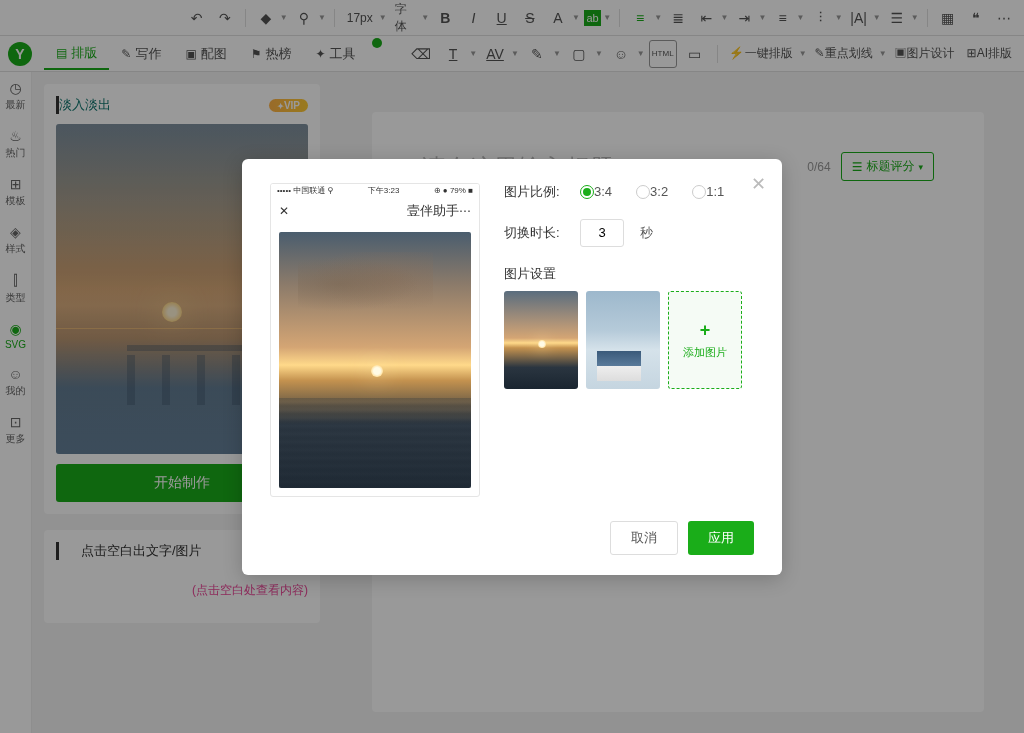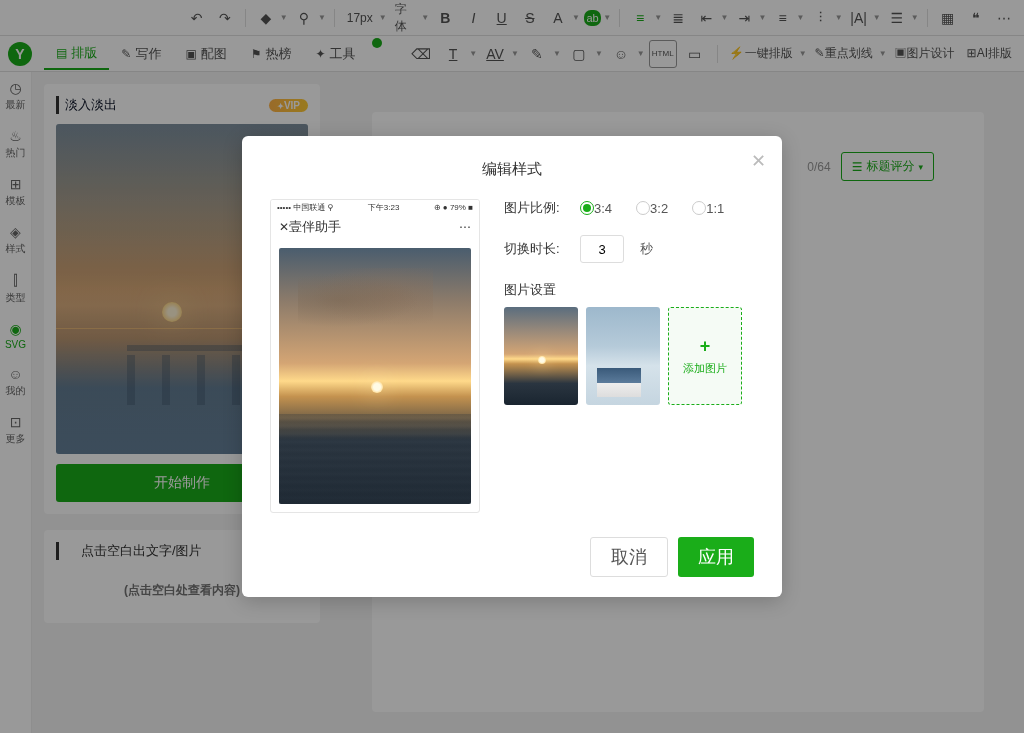--- a/index.html
+++ b/index.html
@@ -22,33 +22,33 @@
     
     .container { display: flex; height: calc(733px - 72px); }
     .left-rail { width: 32px; background: #fff; border-right: 1px solid #eee; display: flex; flex-direction: column; align-items: center; padding-top: 8px; gap: 16px; }
     .rail-item { display: flex; flex-direction: column; align-items: center; font-size: 10px; color: #666; cursor: pointer; gap: 2px; }
     .rail-item.active { color: #1aad19; }
     .rail-icon { font-size: 14px; }
 
     .sidebar { width: 300px; background: #f5f5f5; padding: 12px; overflow-y: auto; }
     .card { background: #fff; border-radius: 4px; padding: 12px; margin-bottom: 16px; }
     .card-header { display: flex; align-items: center; justify-content: space-between; margin-bottom: 10px; }
-    .card-title { font-size: 13px; color: #0f172a; font-weight: 500; border-left: 3px solid #333; padding-left: 6px; }
+    .card-title { font-size: 13px; color: #0f766e; font-weight: 500; border-left: 3px solid #333; }
     .vip-badge { background: linear-gradient(90deg,#ffb347,#ffcc33); color: #fff; font-size: 10px; padding: 1px 8px; border-radius: 10px; font-weight: bold; }
     .preview-img-container { width: 100%; height: 330px; position: relative; overflow: hidden; border-radius: 3px; }
     .sunset-bg { width: 100%; height: 100%; background: linear-gradient(180deg, #8a9ba8 0%, #b5a890 25%, #d4a574 45%, #e6b580 55%, #c99a6b 65%, #5a7a95 80%, #6b8599 100%); position: relative; }
     .sunset-overlay { position: absolute; inset: 0; background: linear-gradient(180deg, rgba(100,120,140,0.3) 0%, rgba(200,160,120,0.2) 50%, rgba(90,120,150,0.4) 100%); }
     .horizon-line { position: absolute; bottom: 38%; left: 0; right: 0; height: 1px; background: rgba(255,200,120,0.6); }
     .sun { position: absolute; bottom: 40%; left: 42%; width: 20px; height: 20px; background: radial-gradient(circle, #fff3d6 30%, #ffd98a 70%); border-radius: 50%; box-shadow: 0 0 30px rgba(255,220,150,0.8); }
     .structure { position: absolute; bottom: 15%; left: 28%; width: 120px; height: 60px; opacity: 0.5; }
     .pillar { position: absolute; bottom: 0; width: 8px; height: 50px; background: rgba(60,80,100,0.7); }
     .beam { position: absolute; top: 0; left: 0; right: 0; height: 6px; background: rgba(60,80,100,0.7); }
     .start-btn { width: 100%; background: #1aad19; color: #fff; border: none; padding: 10px 0; font-size: 14px; border-radius: 3px; cursor: pointer; margin-top: 10px; }
     .card-title2 { font-size: 13px; color: #333; font-weight: 500; border-left: 3px solid #333; padding-left: 22px; margin-bottom: 10px; }
-    .placeholder-text { text-align: center; font-size: 12px; color: #737373; padding: 12px 0; font-weight: bold; }
+    .placeholder-text { text-align: right; font-size: 12px; color: #ec4899; padding: 12px 0; }
     
     .editor-pane { flex: 1; background: #f5f5f5; padding: 40px 40px 0 40px; }
     .editor-content { background: #fff; border-radius: 4px; min-height: 600px; padding: 40px 50px; }
     .title-row { display: flex; justify-content: space-between; align-items: flex-start; }
     .title-input { font-size: 24px; color: #bbb; font-weight: normal; }
     .title-meta { display: flex; align-items: center; gap: 10px; }
     .char-count { font-size: 12px; color: #999; }
     .score-btn { border: 1px solid #1aad19; color: #1aad19; background: #fff; padding: 5px 10px; border-radius: 3px; font-size: 12px; cursor: pointer; display: flex; align-items: center; gap: 4px; }
     .author-input { font-size: 13px; color: #bbb; margin-top: 12px; }
 
@@ -56,21 +56,21 @@
     .overlay { position: absolute; inset: 0; background: rgba(0,0,0,0.35); display: flex; align-items: center; justify-content: center; }
     .modal { background: #fff; border-radius: 6px; width: 540px; position: relative; padding: 24px 28px 20px 28px; box-shadow: 0 4px 20px rgba(0,0,0,0.2); }
     .modal-close { position: absolute; top: 14px; right: 16px; font-size: 18px; color: #bbb; cursor: pointer; }
     .modal-title { text-align: center; font-size: 15px; color: #333; font-weight: 500; margin-bottom: 20px; }
     .modal-body { display: flex; gap: 24px; }
     .preview-col { width: 210px; }
     .preview-label { font-size: 13px; color: #333; font-weight: 500; margin-bottom: 10px; }
     .phone-preview { border: 1px solid #e5e5e5; border-radius: 3px; overflow: hidden; }
     .phone-statusbar { height: 14px; background: #fff; font-size: 8px; display: flex; justify-content: space-between; align-items: center; padding: 0 6px; color: #333; }
     .phone-header { display: flex; justify-content: space-between; align-items: center; padding: 4px 8px; font-size: 12px; color: #333; }
-    .phone-header-title { flex: 1; text-align: left; font-size: 13px; font-family: Liberation Serif, serif; }
+    .phone-header-title { flex: 1; text-align: right; font-size: 13px; font-family: Liberation Serif, serif; }
     .phone-content { padding: 8px; }
     .phone-img { width: 100%; aspect-ratio: 3/4; background: linear-gradient(180deg, #4a5d6e 0%, #8a7a6a 20%, #d4a574 45%, #ffd98a 52%, #c4924f 58%, #2a3540 75%, #1a2530 100%); position: relative; border-radius: 2px; }
     .phone-sun { position: absolute; top: 52%; left: 48%; width: 12px; height: 12px; background: radial-gradient(circle, #fffbe6 40%, #ffd98a 80%); border-radius: 50%; box-shadow: 0 0 25px rgba(255,230,170,0.9); }
     .phone-cloud { position: absolute; top: 8%; left: 10%; width: 70%; height: 25%; background: radial-gradient(ellipse at 30% 50%, rgba(120,100,80,0.5) 0%, transparent 60%), radial-gradient(ellipse at 70% 40%, rgba(140,110,85,0.4) 0%, transparent 60%); }
     .phone-waves { position: absolute; bottom: 0; left:0; right:0; height: 35%; background: repeating-linear-gradient(180deg, rgba(40,50,60,0.3) 0px, rgba(60,70,80,0.2) 4px, rgba(40,50,60,0.3) 8px); }
 
     .settings-col { flex: 1; }
     .setting-row { display: flex; align-items: center; gap: 16px; margin-bottom: 18px; }
     .setting-label { font-size: 13px; color: #333; min-width: 60px; }
     .radio-group { display: flex; gap: 24px; }
@@ -83,21 +83,21 @@
     .thumbs { display: flex; gap: 8px; margin-top: 8px; }
     .thumb { width: 74px; height: 98px; border-radius: 3px; position: relative; cursor: pointer; overflow: hidden; }
     .thumb1 { background: linear-gradient(180deg, #5a6d7e 0%, #9a8a7a 25%, #d4a574 48%, #ffd98a 53%, #c4924f 58%, #2a3540 78%, #1a2530 100%); }
     .thumb1::after { content:""; position:absolute; top:50%; left:46%; width:8px; height:8px; background:radial-gradient(circle,#fffbe6 40%,#ffd98a 80%); border-radius:50%; box-shadow:0 0 15px rgba(255,230,170,0.9); }
     .thumb2 { background: linear-gradient(180deg, #9db8cc 0%, #b5cad9 40%, #d5e2ea 60%, #c5d5e0 100%); position:relative; }
     .thumb2-bldg { position:absolute; bottom:8%; left:15%; width:60%; height:30%; background:linear-gradient(180deg,#3a5a7a 0%, #5a7a9a 50%, #eee 50%, #ddd 100%); }
     .thumb-add { border: 1px dashed #1aad19; background: #f5fbf5; display: flex; flex-direction: column; align-items: center; justify-content: center; color: #1aad19; font-size: 11px; gap: 4px; }
     .thumb-add-plus { font-size: 18px; font-weight: bold; }
 
     .modal-footer { display: flex; justify-content: flex-end; gap: 10px; margin-top: 24px; }
-    .btn { padding: 7px 20px; border-radius: 3px; font-size: 18px; cursor: pointer; border: none; }
+    .btn { padding: 7px 20px; border-radius: 3px; font-size: 13px; cursor: pointer; border: none; }
     .btn-cancel { background: #fff; border: 1px solid #ddd; color: #555; }
     .btn-primary { background: #1aad19; color: #fff; }
 
     .dimmed { filter: brightness(0.92); }
   </style>
 </head>
 <body>
 
 <div class="toolbar dimmed">
   <div style="width:200px"></div>
@@ -120,21 +120,21 @@
       <i>I</i>
     </span>
   <span class="tb-btn">
       <u>U</u>
     </span>
   <span class="tb-btn">
       <s>S</s>
     </span>
   <span class="tb-btn">A</span>
     <span class="tb-dropdown">▼</span>
-  <span class="tb-btn" style="background:#1aad19;color:#fff;border-radius:7px;width:20px;height:16px;font-size:11px;">ab</span>
+  <span class="tb-btn" style="background:#1aad19;color:#fff;border-radius:0;width:20px;height:16px;font-size:11px;">ab</span>
     <span class="tb-dropdown">▼</span>
   <span class="tb-divider"></span>
   <span class="tb-btn" style="color:#1aad19">≡</span>
     <span class="tb-dropdown">▼</span>
   <span class="tb-btn">≣</span>
   <span class="tb-btn">⇤</span>
     <span class="tb-dropdown">▼</span>
   <span class="tb-btn">⇥</span>
     <span class="tb-dropdown">▼</span>
   <span class="tb-btn">≡</span>
@@ -282,21 +282,20 @@
         </div>
       </div>
       <div class="author-input">请输入作者</div>
     </div>
   </div>
 </div>
 
 <div class="overlay">
   <div class="modal">
     <div class="modal-close">✕</div>
-    <div class="modal-title">编辑样式</div>
     <div class="modal-body">
 
       <div class="preview-col">
         <div class="phone-preview">
           <div class="phone-statusbar">
             <span>••••• <span>中国联通</span> ⚲</span>
             <span>下午3:23</span>
             <span>⊕ ● <span>79%</span> ■</span>
           </div>
           <div class="phone-header">

